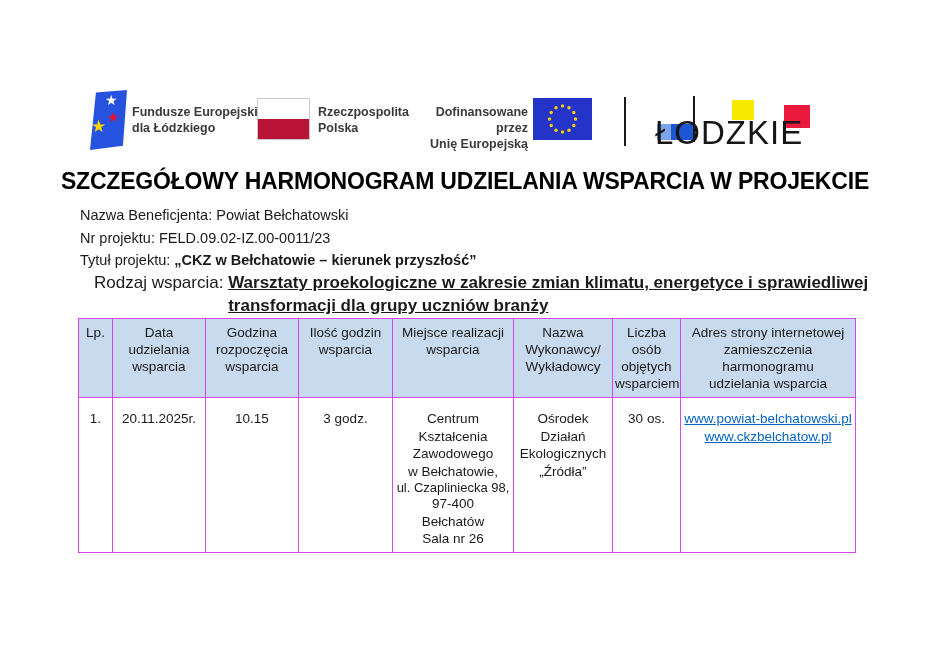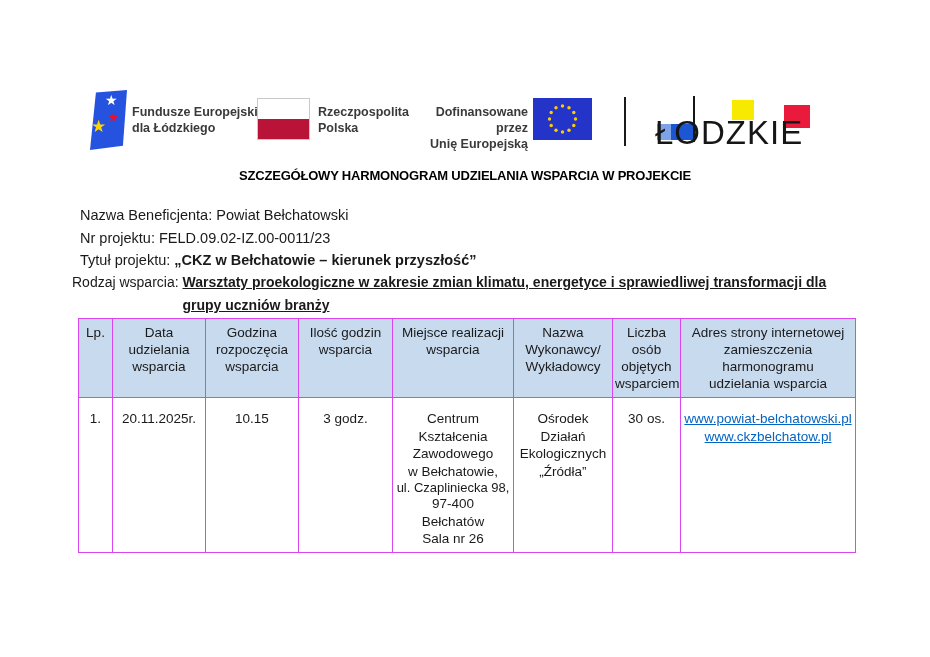--- a/index.html
+++ b/index.html
@@ -39,28 +39,28 @@
   .lz-blue   { left:2px;   top:28px; width:37px; height:16px;
                background:linear-gradient(to right,#7da3e8 0 38%,#1d56d2 38%); }
   .lz-yellow { left:77px;  top:4px;  width:22px; height:20px; background:#f7ea00; }
   .lz-red    { left:129px; top:9px;  width:26px; height:23px; background:#ea1a3c; }
   .lodzkie .word { position:absolute; z-index:1; left:0; top:5px; font-size:33px;
     letter-spacing:1px; color:#161616; font-weight:normal;margin-top:13px; }
   .lz-obar { position:absolute; z-index:2; left:38px; top:0; width:2px; height:46px; background:#161616; }
 
   
   .doc-title { position:absolute; left:0; top:168px; width:930px; text-align:center;
-    font-size:13px; font-weight:bold; color:#000; letter-spacing:-0.2px; }
+    font-size:23px; font-weight:bold; color:#000; letter-spacing:-0.2px; }
 
   
   .info { position:absolute; left:80px; top:204px; font-size:14.5px; line-height:22.5px; }
   .info .bold { font-weight:bold; }
 
-  .rodzaj { position:absolute; left:72px; top:271px; width:790px; display:flex;
-    font-size:14px; line-height:23px; }
+  .rodzaj { position:absolute; left:94px; top:271px; width:790px; display:flex;
+    font-size:17px; line-height:23px; }
   .rodzaj .lbl { flex:0 0 auto; white-space:pre; }
   .rodzaj .val { font-weight:bold; text-decoration:underline; white-space:pre-line; }
 
   
   table.sched { position:absolute; left:78px; top:318px; width:777px;
     border-collapse:collapse; table-layout:fixed; font-size:13.5px; }
   table.sched th, table.sched td { border:1px solid #d946ef; vertical-align:top;
     text-align:center; overflow:hidden; }
   table.sched th { background:#c8daee; font-weight:normal; padding:5px 2px;
     height:70px; line-height:17px; white-space:pre-line; }

